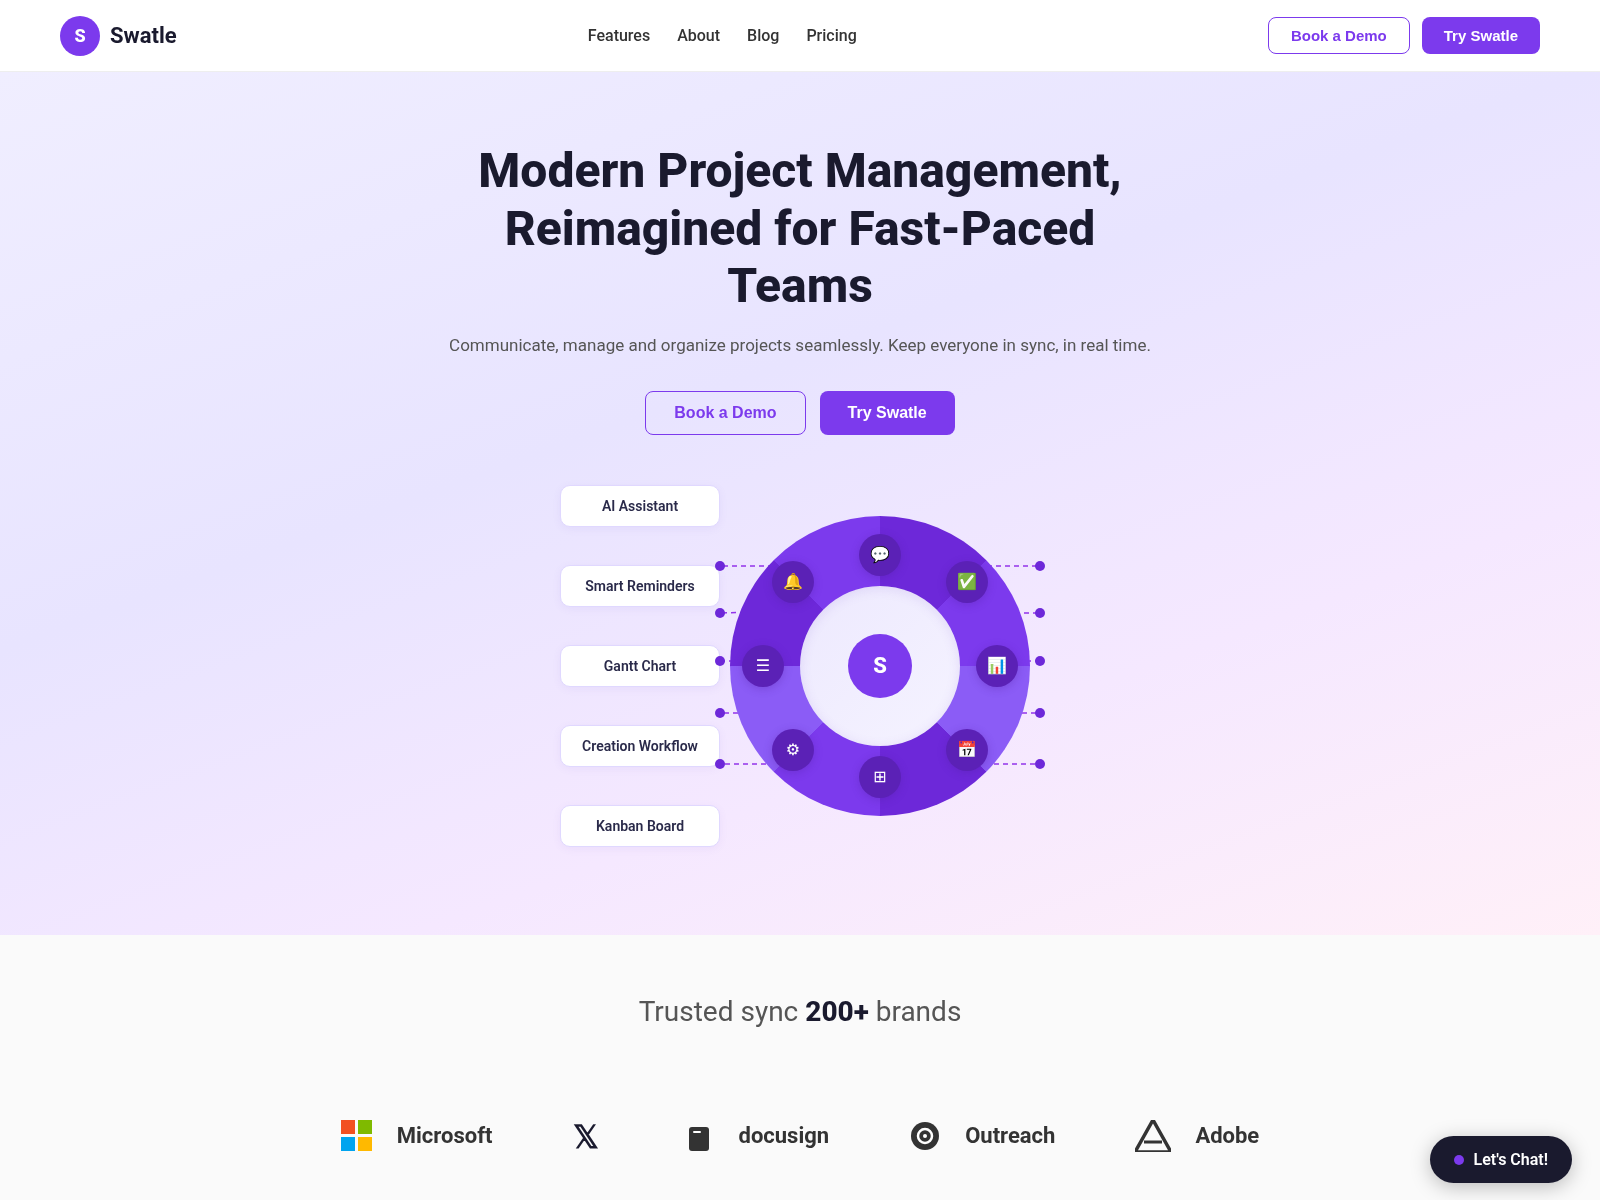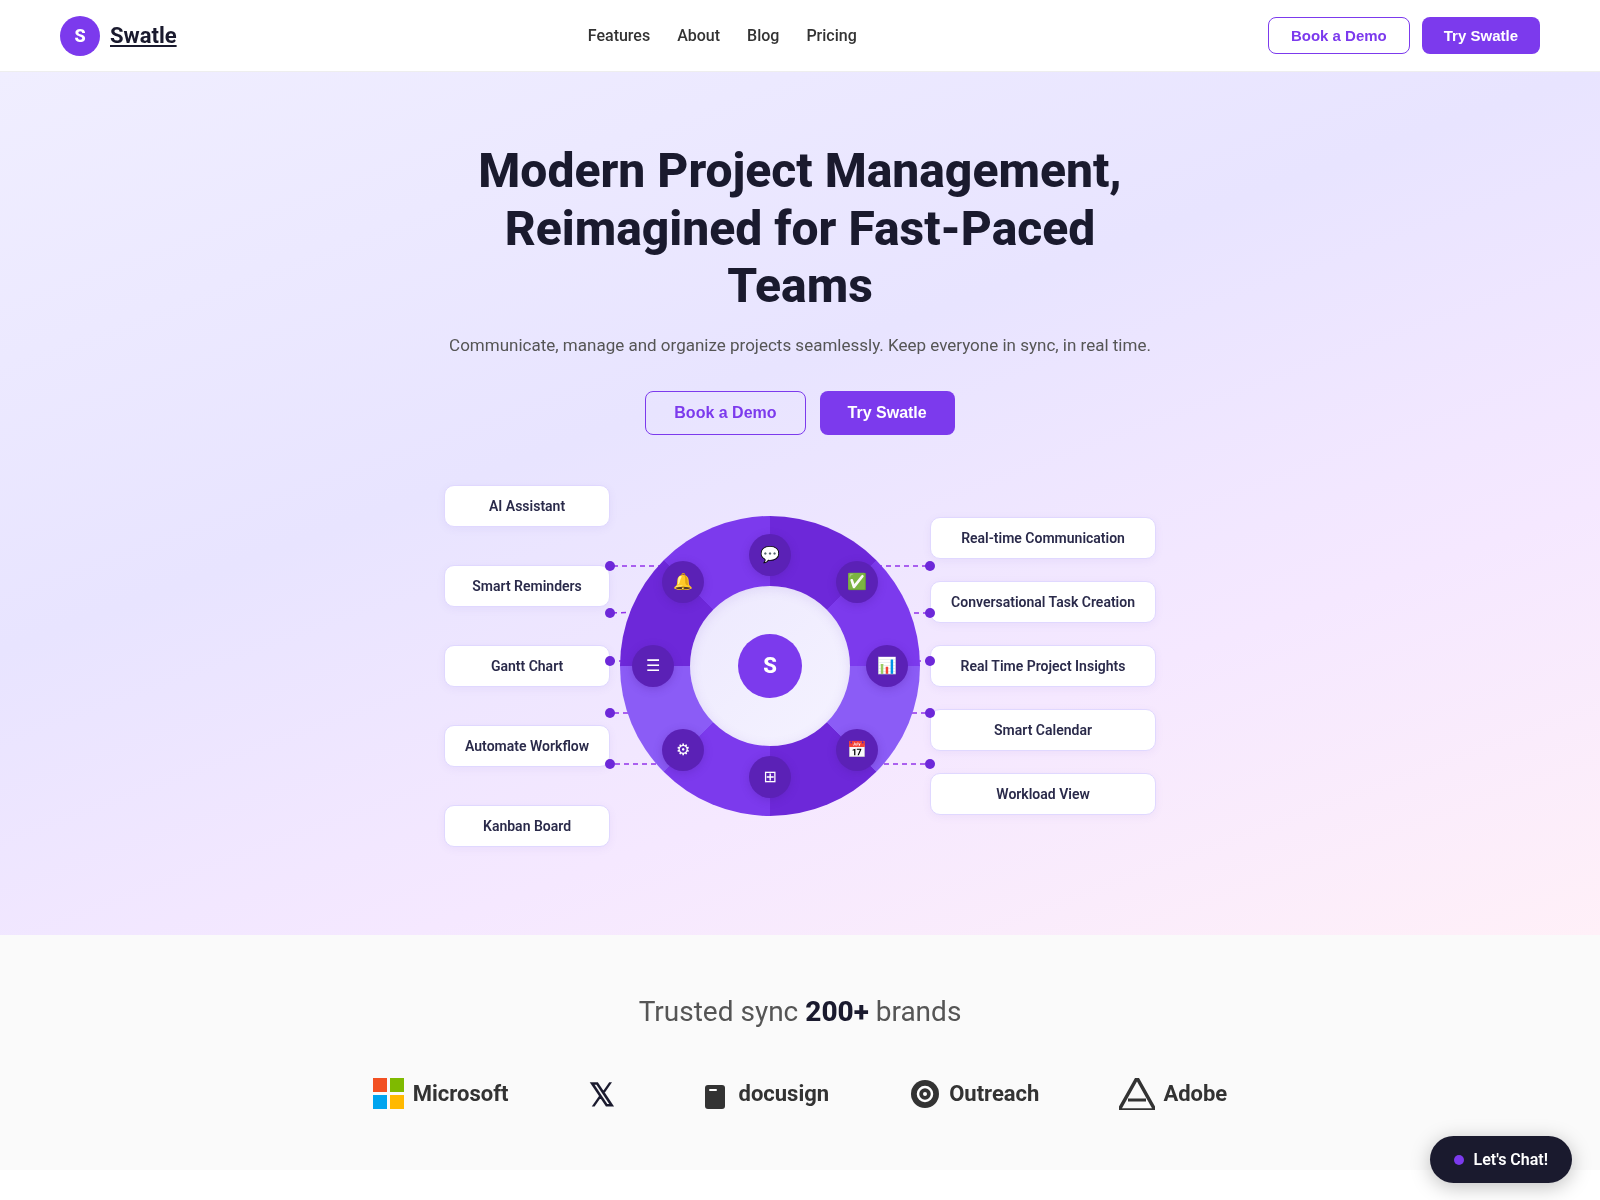--- a/index.html
+++ b/index.html
@@ -9,21 +9,21 @@
     nav {
       display: flex; align-items: center; justify-content: space-between;
       padding: 0 60px; height: 72px; border-bottom: 1px solid #eee;
       background: #fff; position: sticky; top: 0; z-index: 100;
     }
     .nav-logo { display: flex; align-items: center; gap: 10px; text-decoration: none; color: #1a1a2e; }
     .logo-icon {
       width: 40px; height: 40px; background: #7c3aed; border-radius: 50%;
       display: flex; align-items: center; justify-content: center; color: #fff; font-weight: 800; font-size: 18px;
     }
-    .logo-name { font-size: 22px; font-weight: 700; color: #1a1a2e; text-decoration: underline; }
+    .logo-name { font-size: 22px; font-weight: 700; color: #1a1a2e; }
     .nav-links { display: flex; gap: 27px; align-items: center; }
     .nav-links a { text-decoration: none; color: #333; font-size: 16px; font-weight: 500; }
     .nav-actions { display: flex; gap: 12px; align-items: center; }
     .btn-outline {
       padding: 9px 22px; border: 1.5px solid #7c3aed; border-radius: 8px;
       background: transparent; color: #7c3aed; font-size: 15px; font-weight: 600; cursor: pointer;
     }
     .btn-solid {
       padding: 10px 22px; border: none; border-radius: 8px;
       background: #7c3aed; color: #fff; font-size: 15px; font-weight: 600; cursor: pointer;
@@ -95,21 +95,21 @@
     }
 
     
     .conn-svg { position: absolute; inset: 0; width: 100%; height: 100%; overflow: visible; }
 
     
     .trusted-section { background: #fafafa; padding: 60px 40px; text-align: center; }
     .trusted-title { font-size: 28px; color: #555; margin-bottom: 50px; }
     .trusted-title strong { color: #1a1a2e; font-weight: 800; }
     .brands-row { display: flex; align-items: center; justify-content: center; gap: 80px; flex-wrap: wrap; }
-    .brand-item { display: flex; align-items: center; gap: 8px; }
+    .brand-item { display: flex; align-items: center; gap: 24px; margin-top: 42px; }
     .brand-name { font-size: 22px; font-weight: 700; color: #333; }
 
     
     .chat-bubble {
       position: fixed; bottom: 17px; right: 28px;
       background: #1a1a2e; color: #fff; border-radius: 50px;
       padding: 14px 24px; display: flex; align-items: center; gap: 10px;
       font-size: 16px; font-weight: 600; cursor: pointer;
       box-shadow: 0 4px 20px rgba(0,0,0,0.25);
     }
@@ -149,21 +149,21 @@
     <button class="hero-btn-outline">Book a Demo</button>
     <button class="hero-btn-solid">Try Swatle</button>
   </div>
 
   <div class="diagram-container">
 
     <div class="feature-labels-left">
       <div class="feature-chip">AI Assistant</div>
       <div class="feature-chip">Smart Reminders</div>
       <div class="feature-chip">Gantt Chart</div>
-      <div class="feature-chip">Automate Workflow</div>
+      <div class="feature-chip">Creation Workflow</div>
       <div class="feature-chip">Kanban Board</div>
     </div>
 
     <div class="diagram-center">
 
       <svg class="conn-svg" viewBox="0 0 320 320" xmlns="http://www.w3.org/2000/svg">
 
         <line class="conn-line" x1="80" y1="60" x2="0" y2="60"></line>
         <line class="conn-line" x1="70" y1="105" x2="0" y2="107"></line>
         <line class="conn-line" x1="68" y1="155" x2="0" y2="155"></line>
@@ -209,27 +209,20 @@
       <div class="icon-badge" style="top:28px;left:50%;transform:translateX(-50%);">💬</div>
       <div class="icon-badge" style="top:55px;right:52px;">✅</div>
       <div class="icon-badge" style="top:50%;right:22px;transform:translateY(-50%);">📊</div>
       <div class="icon-badge" style="bottom:55px;right:52px;">📅</div>
       <div class="icon-badge" style="bottom:28px;left:50%;transform:translateX(-50%);">⊞</div>
       <div class="icon-badge" style="bottom:55px;left:52px;">⚙</div>
       <div class="icon-badge" style="top:50%;left:22px;transform:translateY(-50%);">☰</div>
       <div class="icon-badge" style="top:55px;left:52px;">🔔</div>
     </div>
 
-    <div class="feature-labels-right">
-      <div class="feature-chip">Real-time Communication</div>
-      <div class="feature-chip">Conversational Task Creation</div>
-      <div class="feature-chip">Real Time Project Insights</div>
-      <div class="feature-chip">Smart Calendar</div>
-      <div class="feature-chip">Workload View</div>
-    </div>
   </div>
 </section>
 
 <section class="trusted-section">
   <p class="trusted-title">
     <span>Trusted sync </span><strong>200+</strong><span> brands</span>
   </p>
   <div class="brands-row">
 
     <div class="brand-item">

